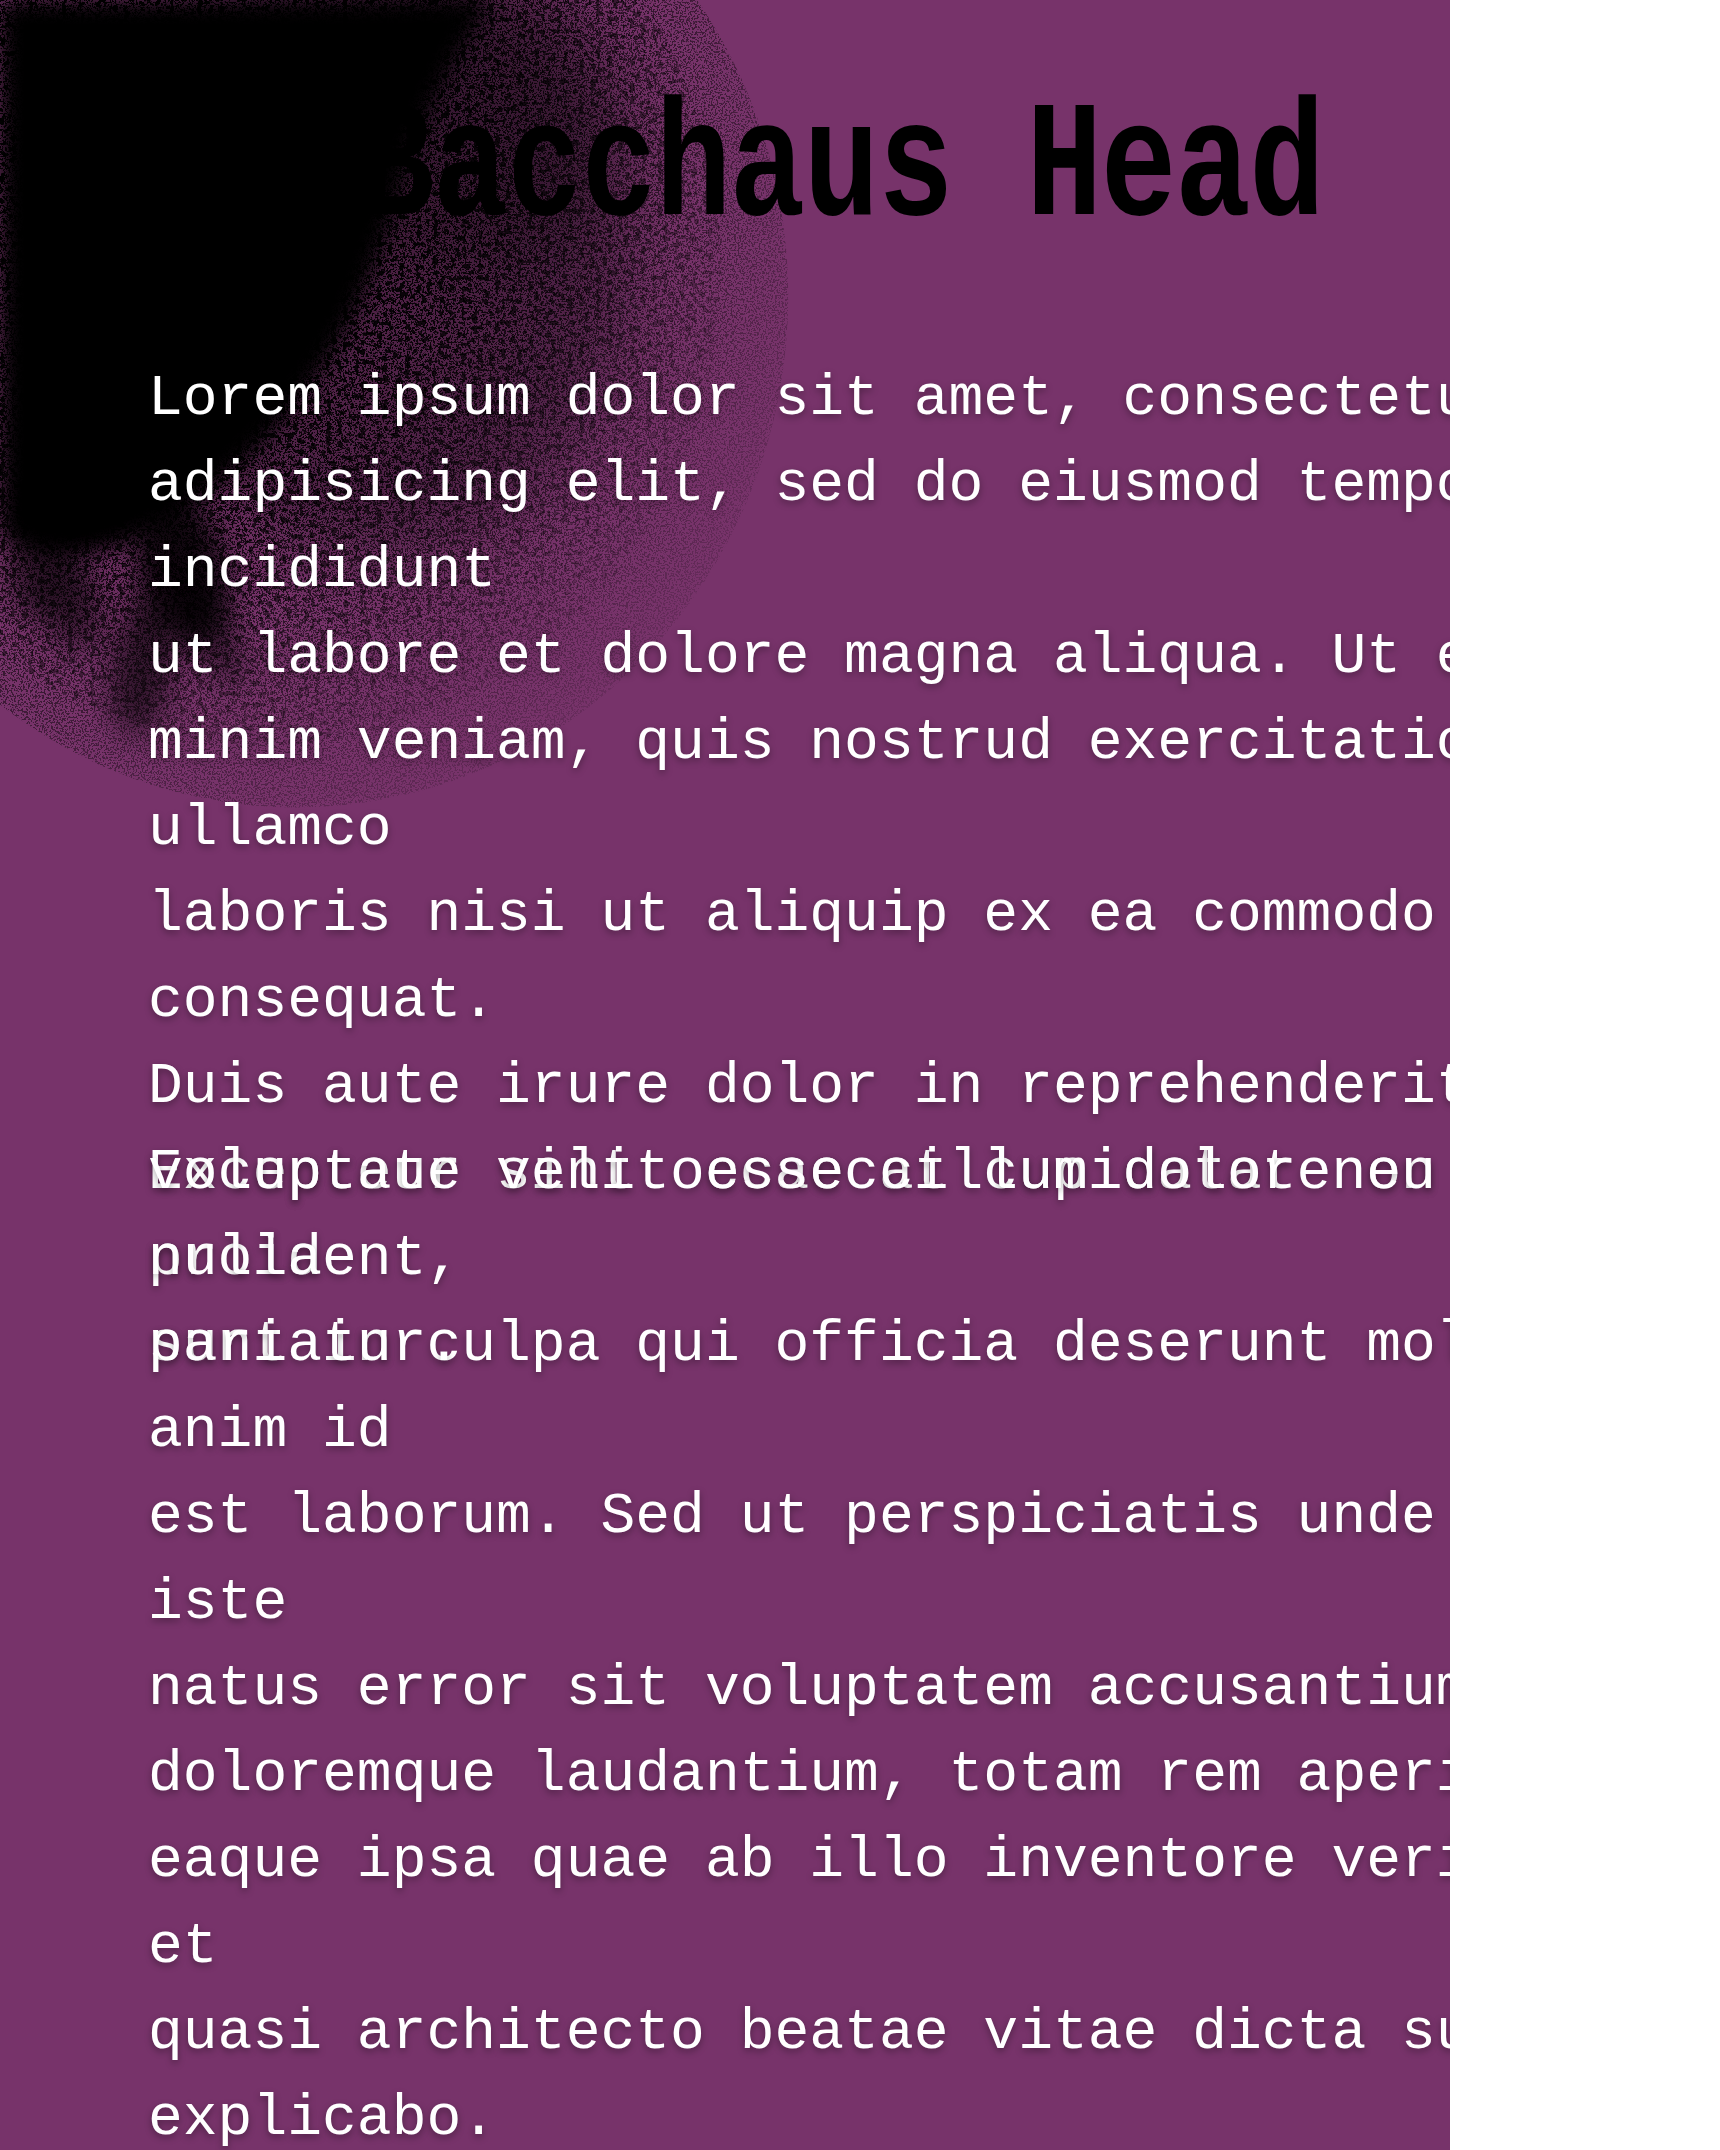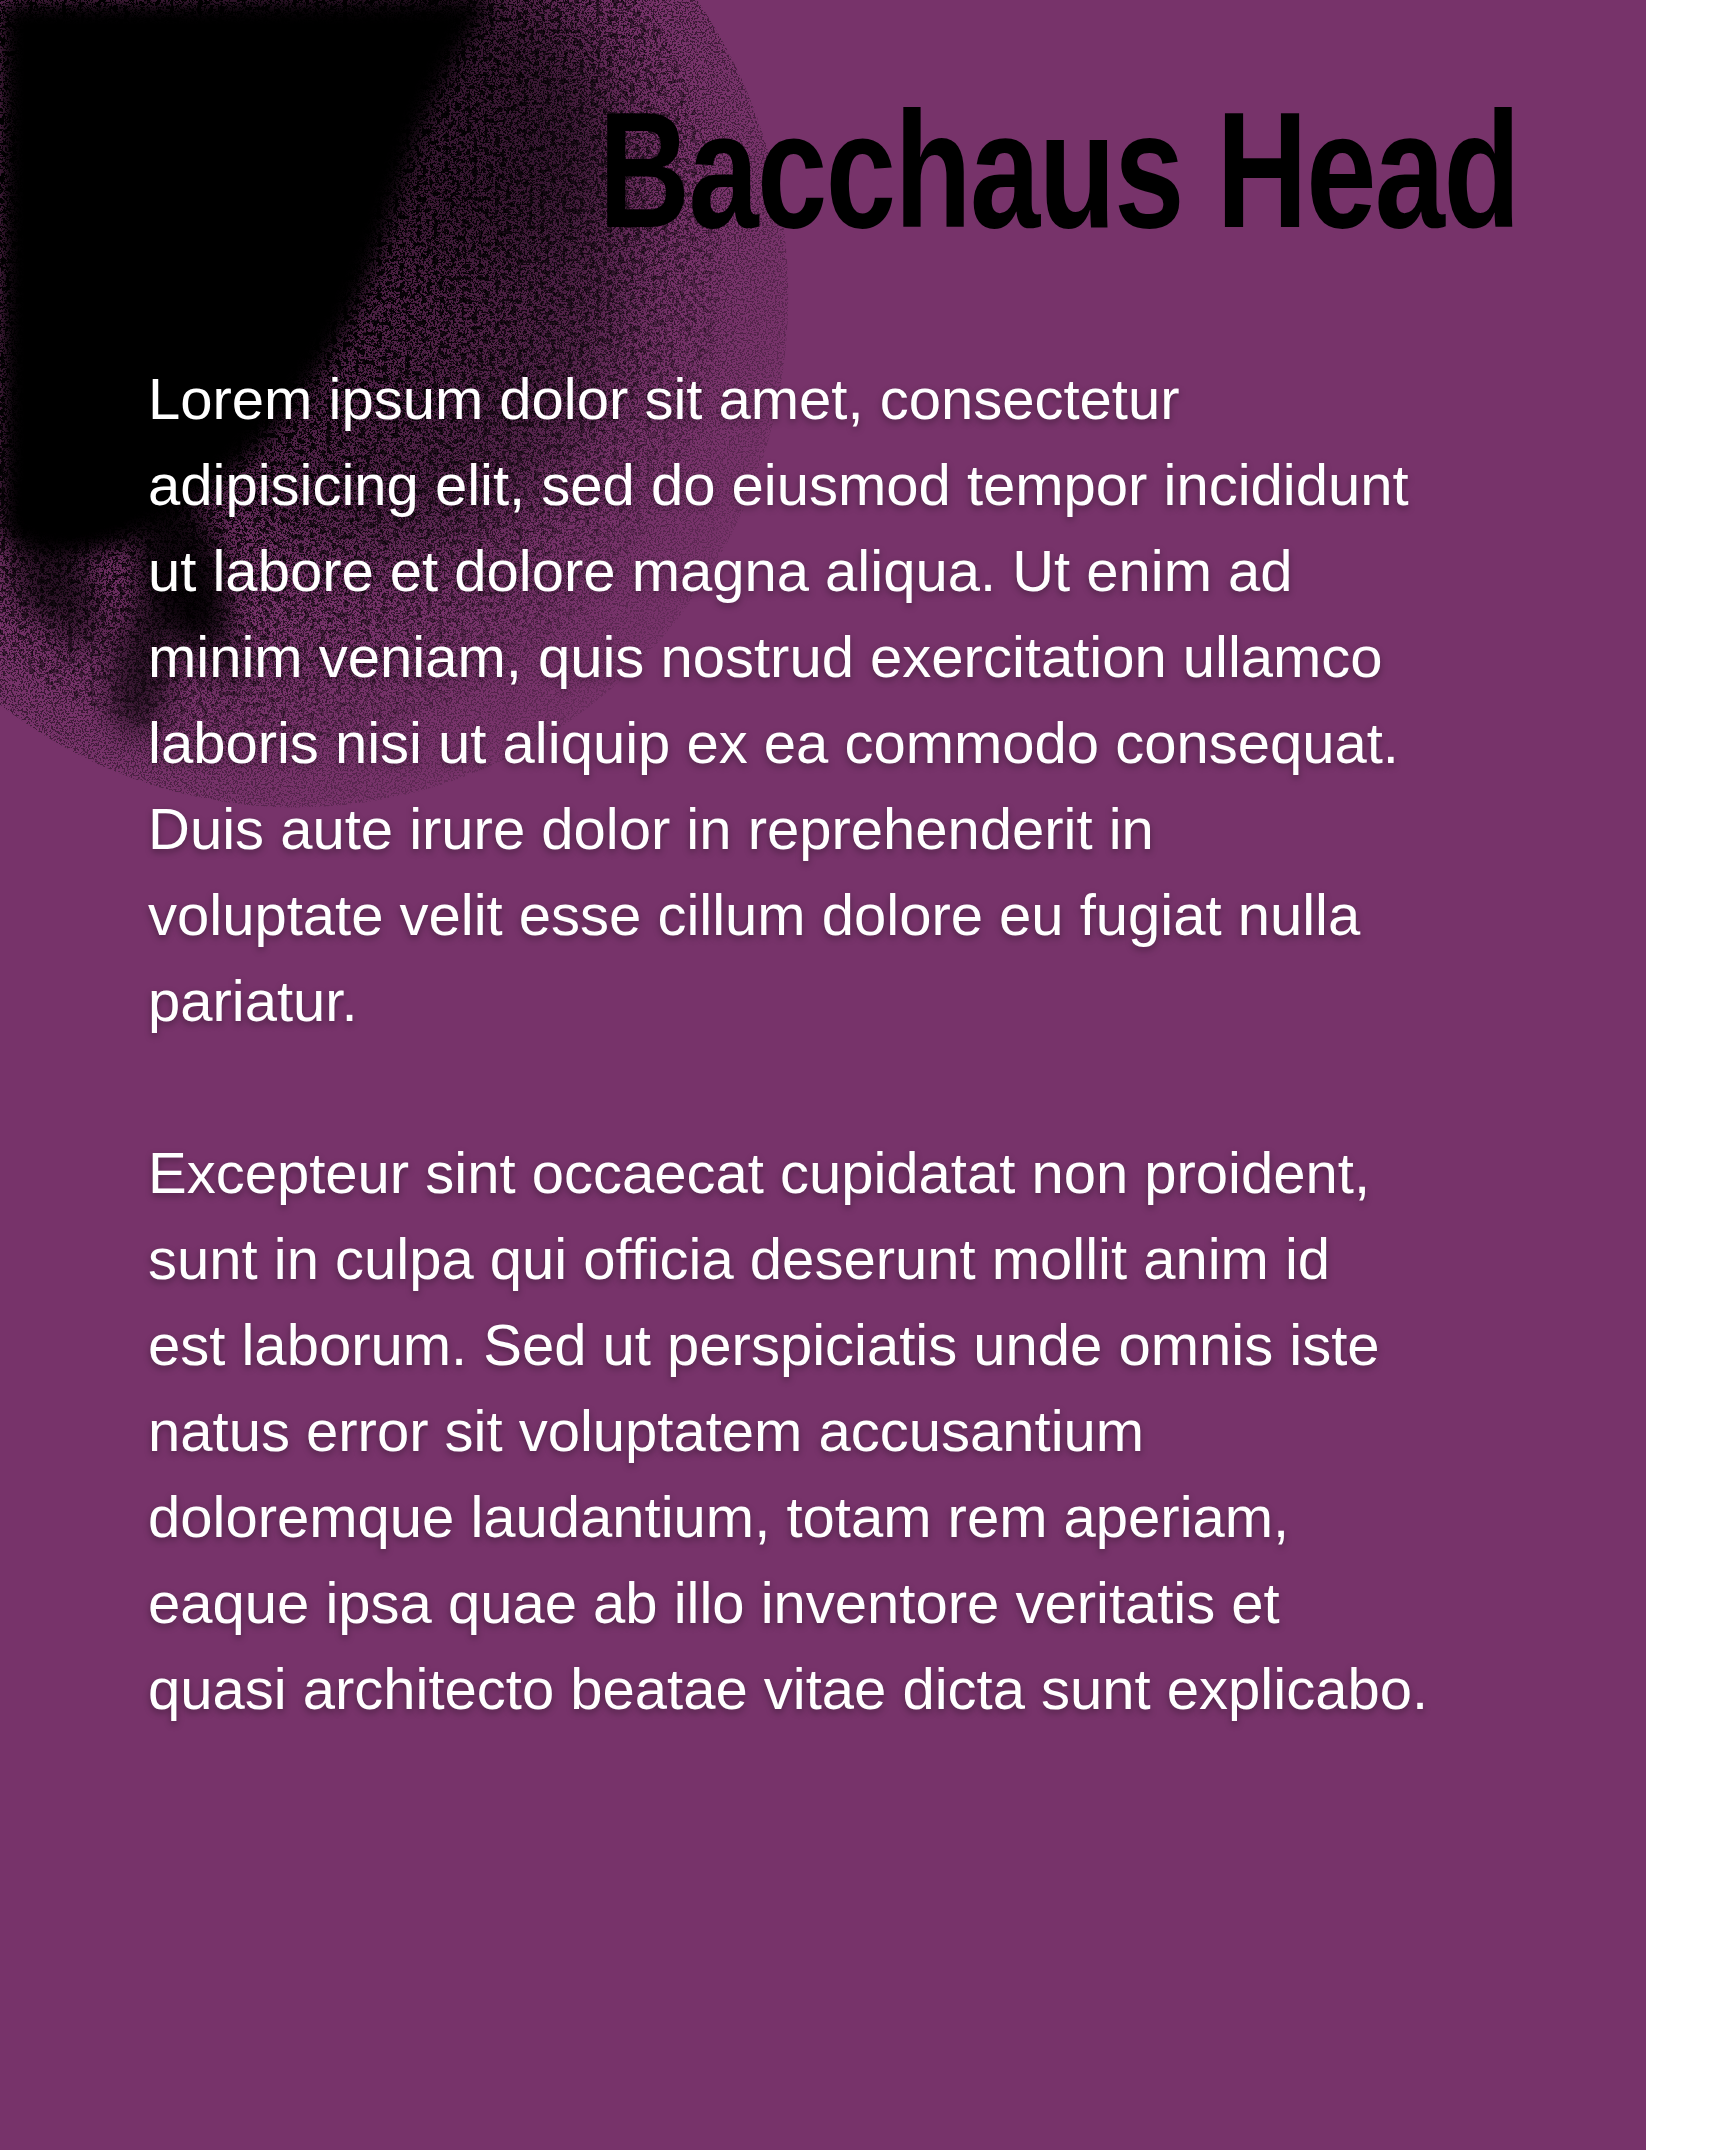--- a/index.html
+++ b/index.html
@@ -1,22 +1,22 @@
 <!DOCTYPE html>
 <html style="--background: #77336a; --heading_text: #000000; --body_text: #ffffff; --splatter: #000000;font-size:7.6px"><head>
 <meta charset="utf-8">
 <style>
   html, body { margin: 0; padding: 0; }
   .page {
     position: relative;
-    width: 1646px;
+    width: 1450px;
     height: 2151px;
     background: var(--background, #77336a);
     overflow: hidden;
-    font-family: Liberation Sans, sans-serif;
+    font-family: Liberation Mono, monospace;
   }
   .splatter {
     position: absolute;
     top: 0;
     left: 0;
     pointer-events: none;
   }
   .headline {
     position: absolute;
     top: 88px;

